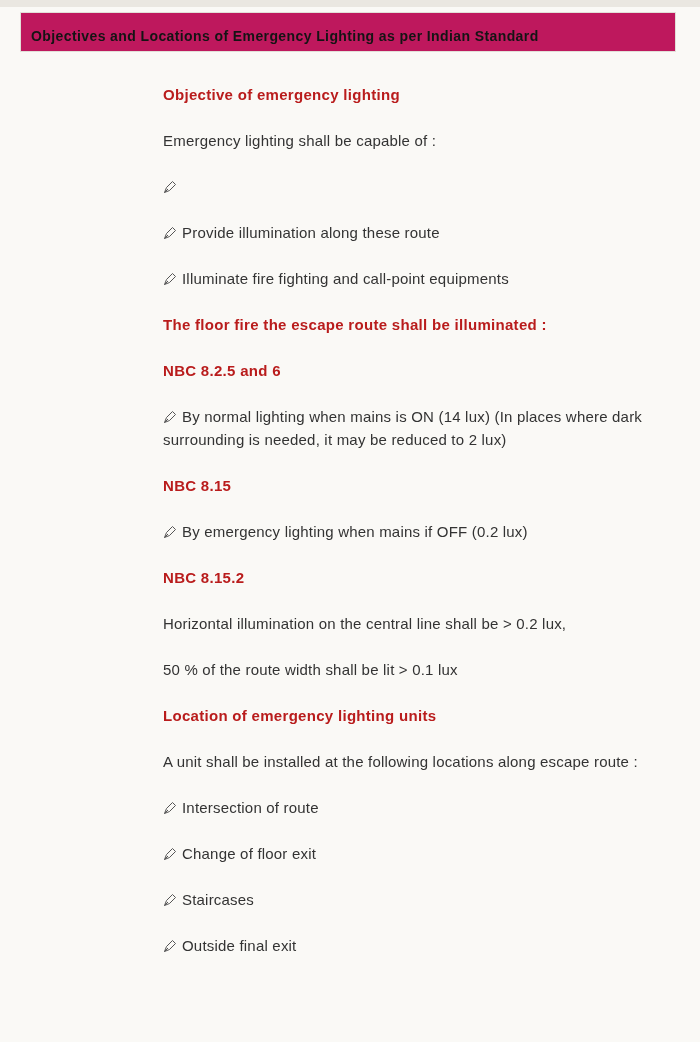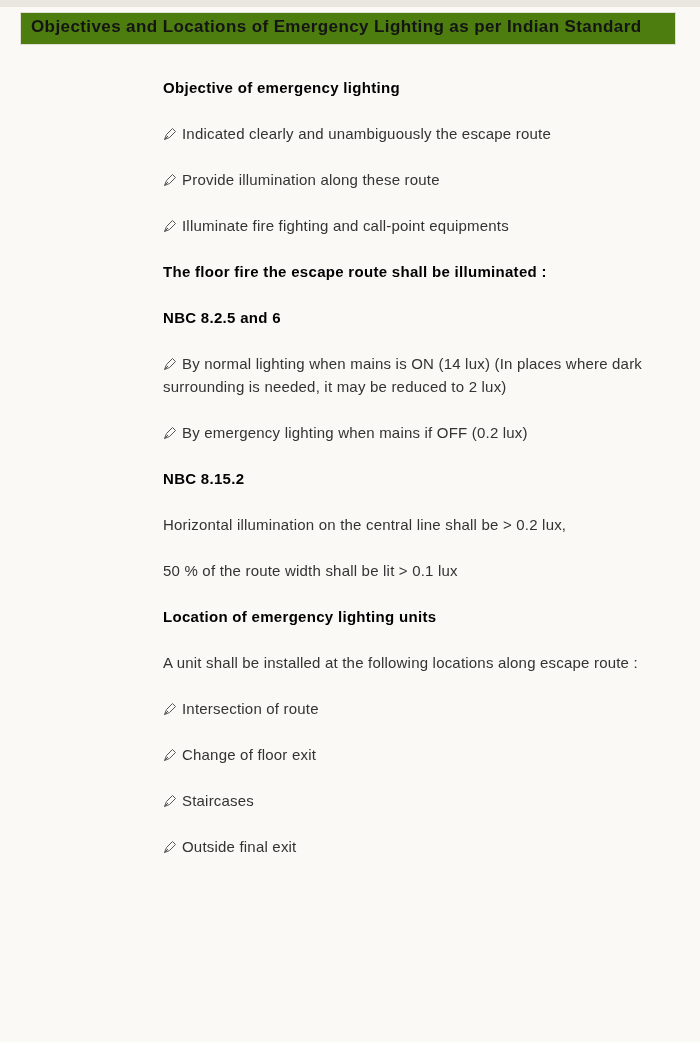--- a/index.html
+++ b/index.html
@@ -5,62 +5,64 @@
   html,body { margin:0; padding:0; }
   body {
     width:700px; height:1042px;
     background:#faf9f6;
     font-family:"Liberation Sans", sans-serif;
     color:#333; overflow:hidden;
   }
   .top-band { height:7px; background:#eae7e1; }
   .title-box {
     margin:5px 6px 0 20px; width:656px; box-sizing:border-box;
-    background:#4d7c0f; border:1px solid #e2dfd8;
-    padding:4px 4px 7px 10px;
-    font-size:17px; font-weight:bold; color:#141414;
+    background:#be185d; border:1px solid #e2dfd8;
+    padding:15px 4px 7px 10px;
+    font-size:14px; font-weight:bold; color:#141414;
     letter-spacing:0.4px; white-space:nowrap;
   }
   .content {
     margin:8px 18px 0 163px;
     font-size:15px; line-height:23px; letter-spacing:0.2px;
     white-space:pre-line;
   }
   .line { min-height:23px; }
-  .line.bold { font-weight:bold; color:#000000; letter-spacing:0.3px; }
+  .line.bold { font-weight:bold; color:#b91c1c; letter-spacing:0.3px; }
   .pen-icon { display:inline-block; width:14px; height:14px; margin-right:5px; vertical-align:-2px; }
 </style>
 </head>
 <body>
 
 <div class="top-band"></div>
 
 <div class="title-box">Objectives and Locations of Emergency Lighting as per Indian Standard</div>
 
 <div class="content">
   <div class="line bold">Objective of emergency lighting</div>
+  <div class="line">Emergency lighting shall be capable of :</div>
   <div class="line bullet"><svg class="pen-icon" viewBox="0 0 14 14">
         <path d="M1.5,12.5 L3.5,7.5 L9.5,1.5 L12.5,4.5 L6.5,10.5 Z" fill="none" stroke="#555" stroke-width="1"></path>
         <path d="M1.5,12.5 L5,9" stroke="#555" stroke-width="1" fill="none"></path>
-      </svg><span>Indicated clearly and unambiguously the escape route</span></div>
+      </svg></div>
   <div class="line bullet"><svg class="pen-icon" viewBox="0 0 14 14">
         <path d="M1.5,12.5 L3.5,7.5 L9.5,1.5 L12.5,4.5 L6.5,10.5 Z" fill="none" stroke="#555" stroke-width="1"></path>
         <path d="M1.5,12.5 L5,9" stroke="#555" stroke-width="1" fill="none"></path>
       </svg><span>Provide illumination along these route</span></div>
   <div class="line bullet"><svg class="pen-icon" viewBox="0 0 14 14">
         <path d="M1.5,12.5 L3.5,7.5 L9.5,1.5 L12.5,4.5 L6.5,10.5 Z" fill="none" stroke="#555" stroke-width="1"></path>
         <path d="M1.5,12.5 L5,9" stroke="#555" stroke-width="1" fill="none"></path>
       </svg><span>Illuminate fire fighting and call-point equipments</span></div>
   <div class="line bold">The floor fire the escape route shall be illuminated :</div>
   <div class="line bold">NBC 8.2.5 and 6</div>
   <div class="line bullet"><svg class="pen-icon" viewBox="0 0 14 14">
         <path d="M1.5,12.5 L3.5,7.5 L9.5,1.5 L12.5,4.5 L6.5,10.5 Z" fill="none" stroke="#555" stroke-width="1"></path>
         <path d="M1.5,12.5 L5,9" stroke="#555" stroke-width="1" fill="none"></path>
       </svg><span>By normal lighting when mains is ON (14 lux) (In places where dark
 surrounding is needed, it may be reduced to 2 lux)</span></div>
+  <div class="line bold">NBC 8.15</div>
   <div class="line bullet"><svg class="pen-icon" viewBox="0 0 14 14">
         <path d="M1.5,12.5 L3.5,7.5 L9.5,1.5 L12.5,4.5 L6.5,10.5 Z" fill="none" stroke="#555" stroke-width="1"></path>
         <path d="M1.5,12.5 L5,9" stroke="#555" stroke-width="1" fill="none"></path>
       </svg><span>By emergency lighting when mains if OFF (0.2 lux)</span></div>
   <div class="line bold">NBC 8.15.2</div>
   <div class="line">Horizontal illumination on the central line shall be &gt; 0.2 lux,</div>
   <div class="line">50 % of the route width shall be lit &gt; 0.1 lux</div>
   <div class="line bold">Location of emergency lighting units</div>
   <div class="line">A unit shall be installed at the following locations along escape route :</div>
   <div class="line bullet"><svg class="pen-icon" viewBox="0 0 14 14">

